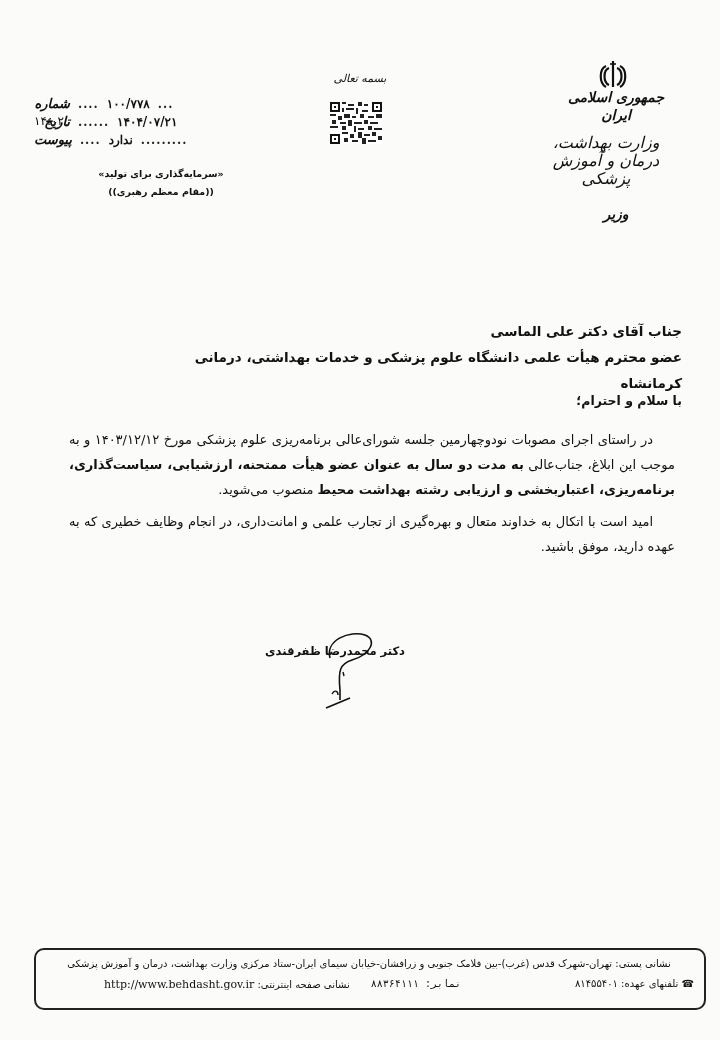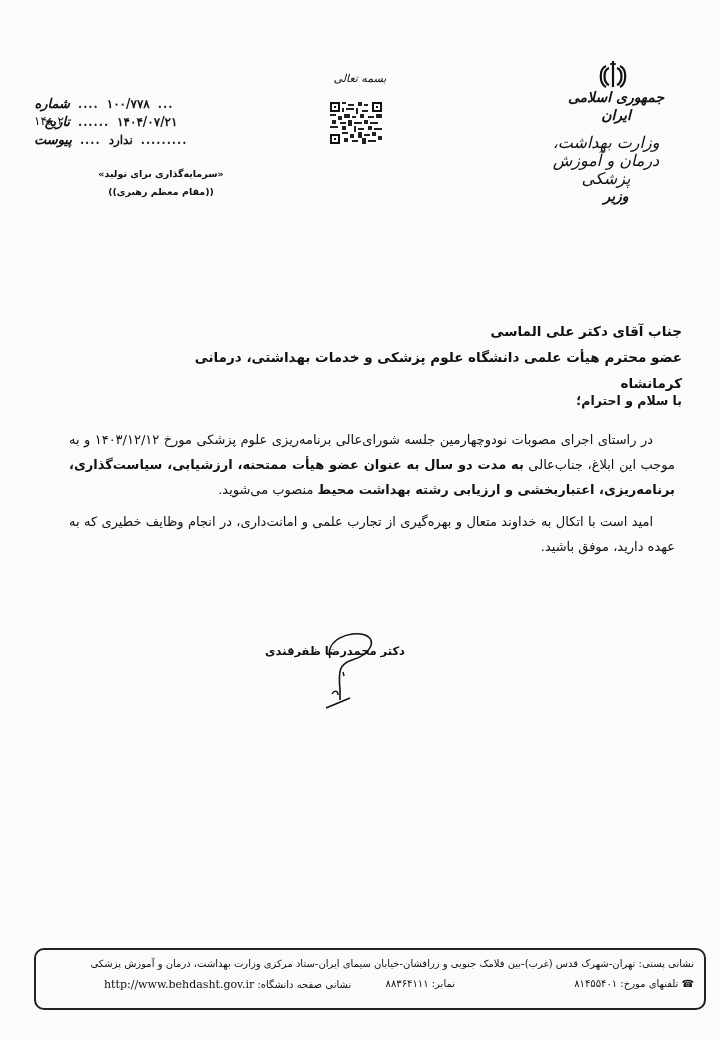--- a/index.html
+++ b/index.html
@@ -10,21 +10,21 @@
       color: #111;
     }
     .abs { position: absolute; }
     .rtl { direction: rtl; unicode-bidi: embed; }
 
     
     .emblem { left: 597px; top: 58px; width: 32px; height: 32px; }
     .ministry-block { right: 44px; top: 88px; width: 140px; text-align: center; font-family: "DejaVu Serif", serif; font-style: italic; }
     .ministry-line1 { font-size: 14px; font-weight: bold; line-height: 18px; margin-left: 20px; text-align: center; }
     .ministry-line2 { font-size: 16px; font-weight: normal; line-height: 18px; margin-top: 10px; }
-    .minister-title { font-size: 14px; font-weight: bold; margin-left: 20px; }
+    .minister-title { font-size: 14px; font-weight: bold; margin-top: 18px; margin-left: 20px; }
 
     
     .invocation { left: 330px; top: 72px; width: 60px; text-align: center; font-family: "DejaVu Serif", serif; font-style: italic; font-size: 11px; }
     .qr { left: 330px; top: 102px; width: 52px; height: 42px; }
 
     
     .meta { left: 34px; top: 96px; width: 190px; font-family: "DejaVu Serif", serif; }
     .meta-row { display: flex; flex-direction: row-reverse; align-items: baseline; height: 18px; font-size: 12px; font-weight: bold; gap: 8px; }
     .meta-label { font-style: italic; font-size: 13px; min-width: 36px; text-align: right; }
     .meta-dots { color: #222; letter-spacing: 1px; }
@@ -42,24 +42,24 @@
     .body p { margin: 7px; }
     .indent { text-indent: 22px; }
     .bold { font-weight: bold; }
 
     
     .signature { left: 255px; top: 644px; width: 150px; text-align: right; font-weight: bold; font-size: 11.5px; }
     .sig-stroke { left: 290px; top: 630px; width: 110px; height: 80px; }
 
     
     .footer { left: 34px; top: 948px; width: 672px; height: 62px; border: 2px solid #222; border-radius: 10px; box-sizing: border-box; font-size: 10px; }
-    .footer-line1 { position: absolute; right: 10px; top: 8px; width: 650px; text-align: right; }
+    .footer-line1 { position: absolute; right: 10px; top: 8px; width: 650px; text-align: center; }
     .footer-line2 { position: absolute; right: 10px; top: 28px; width: 650px; height: 14px; }
     .phones { position: absolute; right: 0; top: 0; }
-    .fax { position: absolute; right: 239px; top: 0; }
+    .fax { position: absolute; right: 233px; top: 0; font-family: Liberation Mono, monospace; }
     .website { position: absolute; left: 60px; top: 0; }
     .website-url { font-family: "DejaVu Serif", serif; font-size: 11px; margin-top: 29px; }
     .phone-icon { font-size: 10px; }
   </style>
 </head>
 <body>
 
 <svg class="abs emblem" viewBox="0 0 32 32">
   <path d="M16 3 L16 29" stroke="#111" stroke-width="2.2"></path>
   <path d="M13 6 L19 6" stroke="#111" stroke-width="1.6"></path>
@@ -172,25 +172,25 @@
   <path d="M36 78 L60 68" fill="none" stroke="#111" stroke-width="1.6"></path>
   <path d="M53 42 L54 46" fill="none" stroke="#111" stroke-width="1.4"></path>
 </svg>
 <div class="abs signature rtl">دکتر محمدرضا ظفرقندی</div>
 
 <div class="abs footer rtl">
   <div class="footer-line1">نشانی پستی: تهران-شهرک قدس (غرب)-بین فلامک جنوبی و زرافشان-خیابان سیمای ایران-ستاد مرکزی وزارت بهداشت، درمان و آموزش پزشکی</div>
   <div class="footer-line2">
     <span class="phones">
       <span class="phone-icon">☎</span>
-      <span>تلفنهای مورخ:</span>
+      <span>تلفنهای عهده:</span>
       <span>۸۱۴۵۵۴۰۱</span>
     </span>
     <span class="fax">
       <span>نمابر:</span>
       <span>۸۸۳۶۴۱۱۱</span>
     </span>
     <span class="website">
-      <span>نشانی صفحه دانشگاه:</span>
+      <span>نشانی صفحه اینترنتی:</span>
       <span class="website-url" dir="ltr">http://www.behdasht.gov.ir</span>
     </span>
   </div>
 </div>
 
 </body></html>

